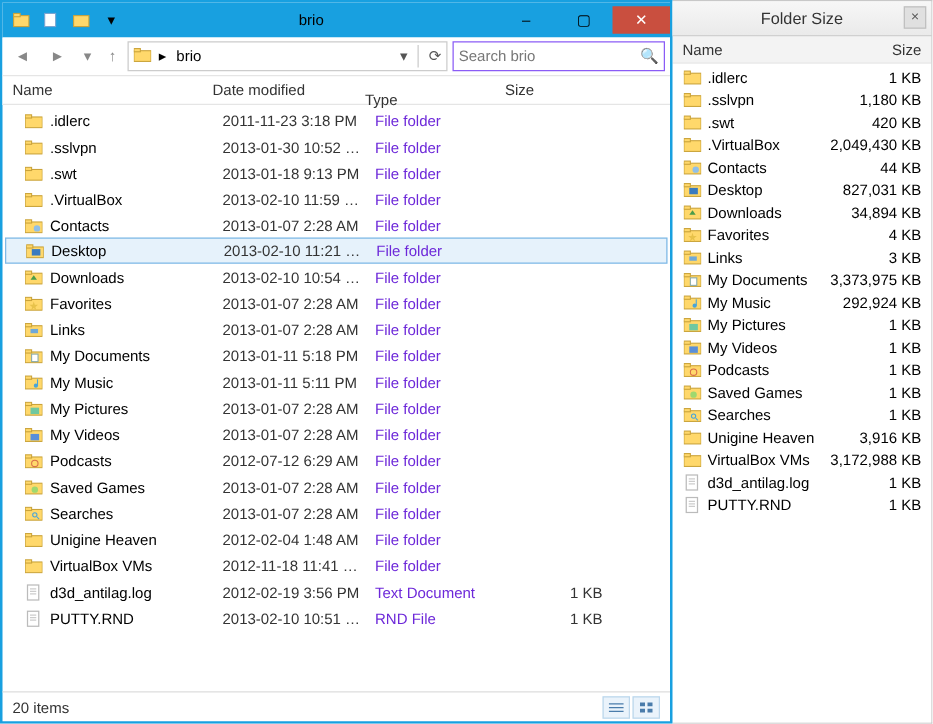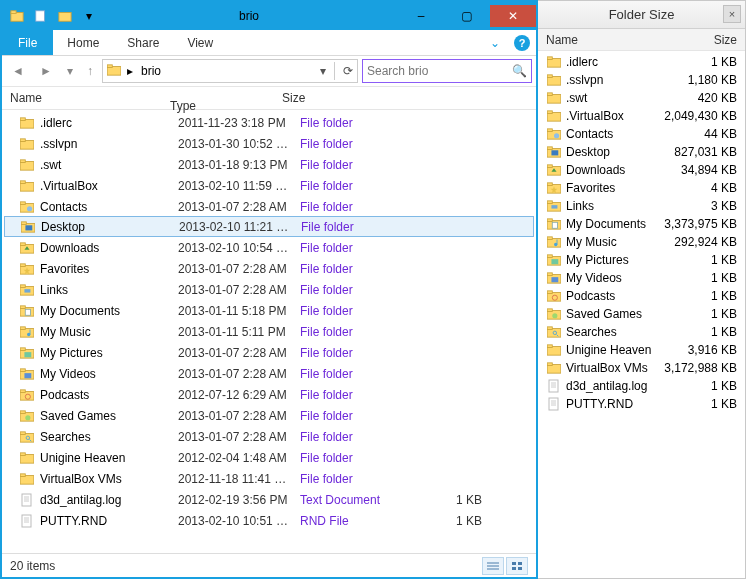--- a/index.html
+++ b/index.html
@@ -80,29 +80,20 @@
         <div class="qbtn" style="color:#000;">▾</div>
       </div>
       <div class="title">brio</div>
       <div class="winbtns">
         <div class="winbtn">–</div>
         <div class="winbtn">▢</div>
         <div class="winbtn close">✕</div>
       </div>
     </div>
 
-    <div class="ribbonbar">
-      <div class="filebtn">File</div>
-      <div class="rtab">Home</div>
-      <div class="rtab">Share</div>
-      <div class="rtab">View</div>
-      <div class="ribspacer"></div>
-      <div class="rbicon">⌄</div>
-      <div class="rbicon" style="color:#fff;background:#18a0e0;border-radius:50%;width:16px;height:16px;margin:5px 6px;font-size:11px;font-weight:bold;">?</div>
-    </div>
 
     <div class="navrow">
       <div class="navbtn">◄</div>
       <div class="navbtn">►</div>
       <div class="navbtn small">▾</div>
       <div class="navbtn small">↑</div>
       <div class="addr">
         <span><svg class="folder-svg" viewBox="0 0 16 14">
               <rect x="0" y="3" width="16" height="10" fill="#ffd86b" stroke="#caa33a"></rect>
               <rect x="0" y="1" width="6" height="3" fill="#ffd86b" stroke="#caa33a"></rect>
@@ -115,20 +106,21 @@
         <span style="color:#555;">⟳</span>
       </div>
       <div class="searchbox">
         <span>Search brio</span>
         <span style="color:#888;">🔍</span>
       </div>
     </div>
 
     <div class="colhead">
       <div class="c-name">Name</div>
+      <div class="c-date">Date modified</div>
       <div class="c-type">Type</div>
       <div class="c-size">Size</div>
     </div>
 
     <div class="filelist" id="filelist">
         <div class="row">
           <span class="ico">
             <svg class="folder-svg" viewBox="0 0 16 14">
               <rect x="0" y="3" width="16" height="10" fill="#ffd86b" stroke="#caa33a"></rect>
               <rect x="0" y="1" width="6" height="3" fill="#ffd86b" stroke="#caa33a"></rect>

